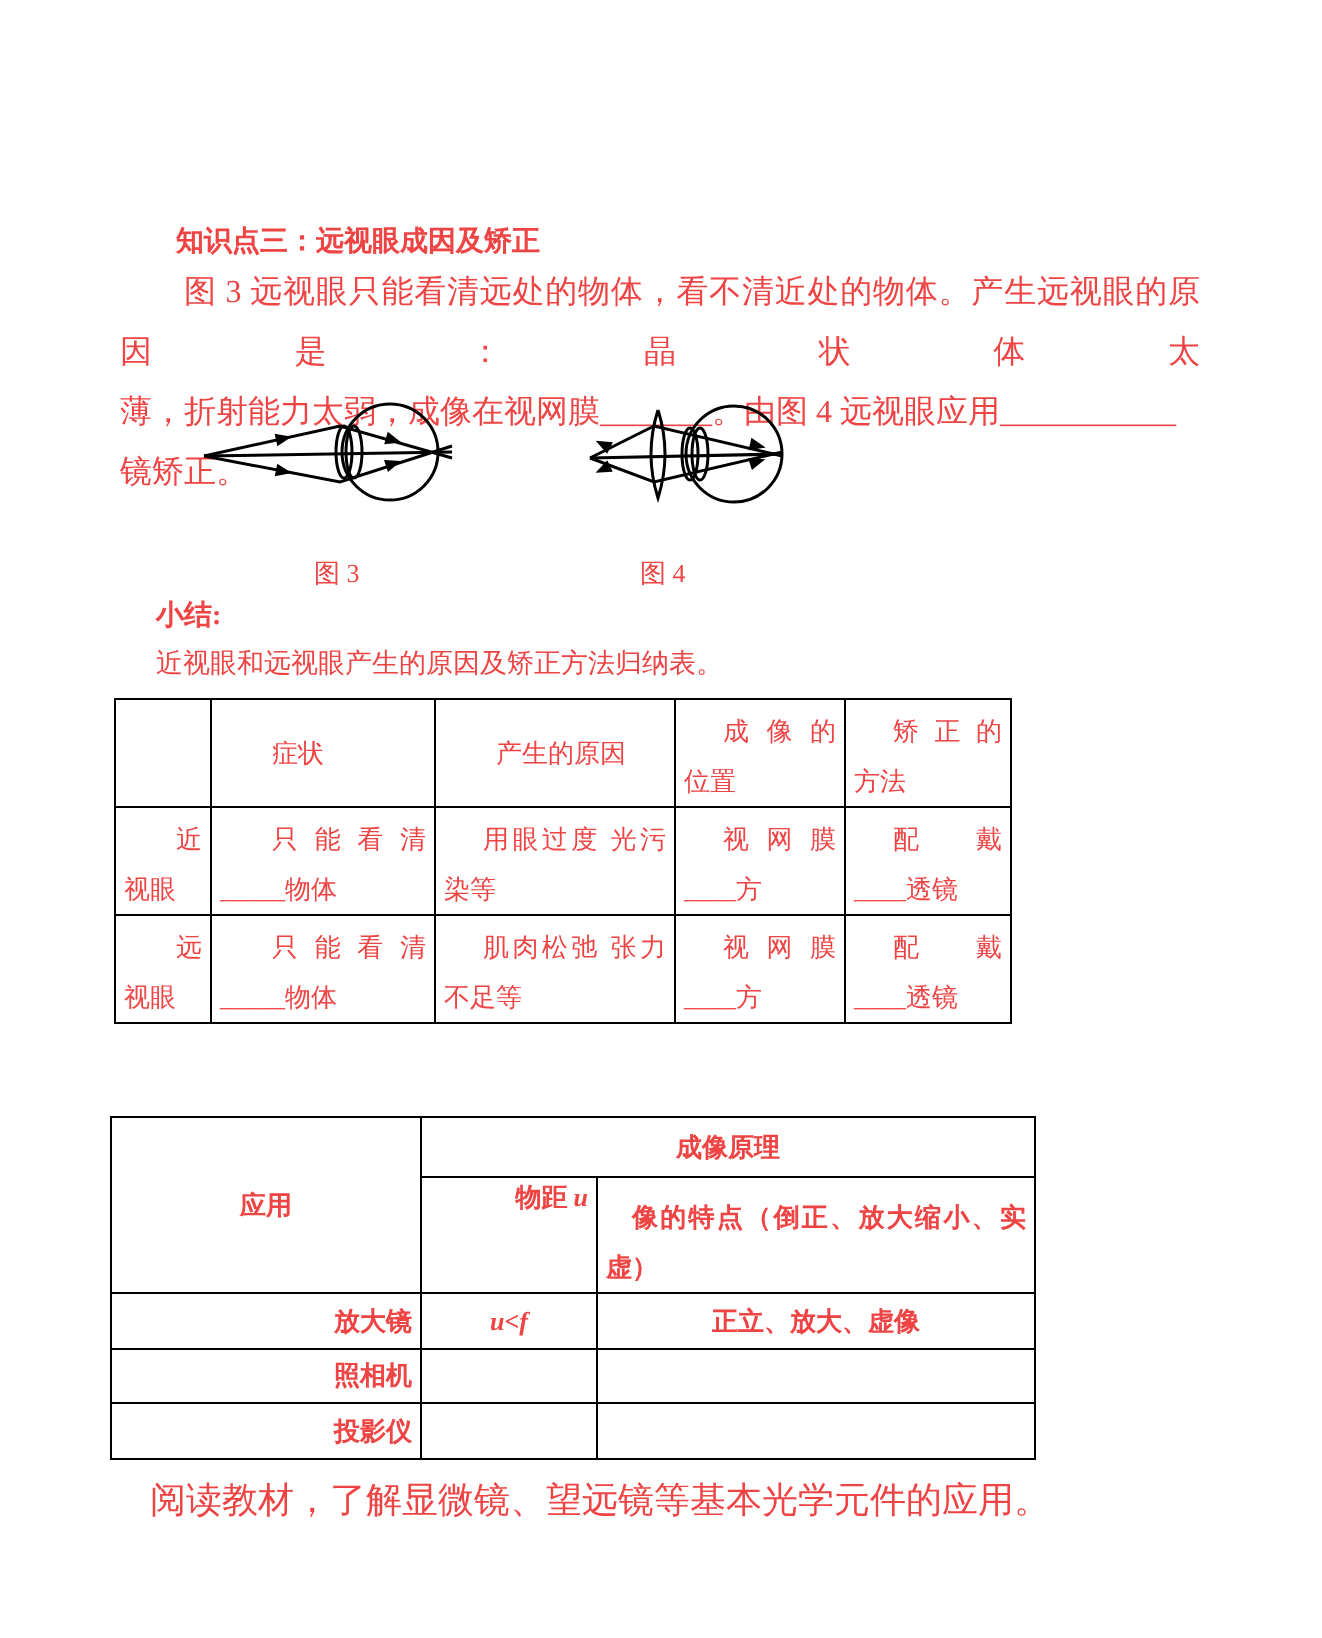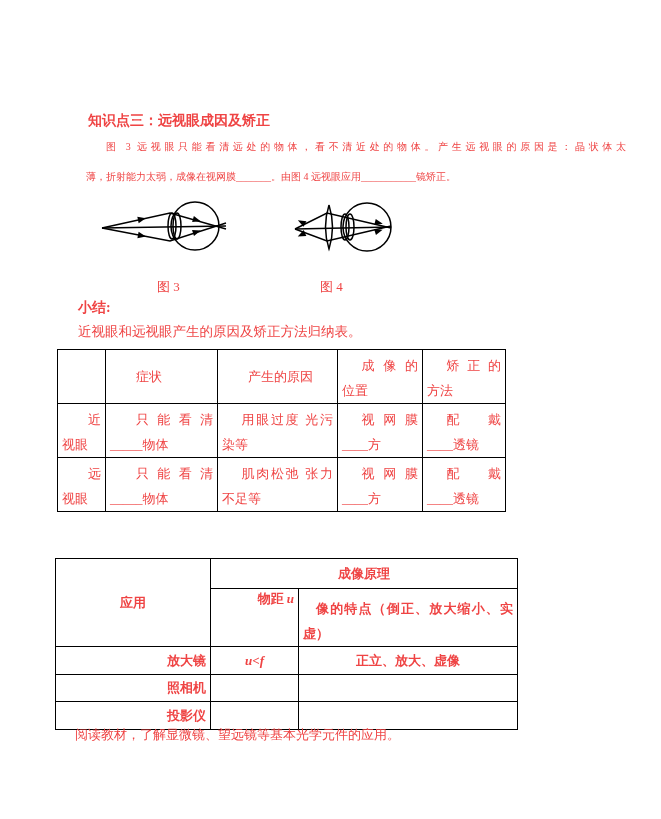--- a/index.html
+++ b/index.html
@@ -3,21 +3,21 @@
 <meta charset="utf-8">
 <style>
   html,body { margin:0; padding:0; background:#ffffff; }
   .page {
     position:relative; width:661px; height:819px; background:#ffffff;
     font-family:"Liberation Serif","DejaVu Serif",serif; color:#ef4444;
     font-size:13px; overflow:hidden;
   }
   .abs { position:absolute; }
   .hd { font-size:14px; font-weight:bold; white-space:nowrap; }
-  .para { width:540px; font-size:10px; line-height:30px;margin-left:26px; }
+  .para { width:540px; font-size:16px; line-height:30px; }
   .jline { text-align:justify; text-align-last:justify; }
   .ind2 { text-indent:2em; }
   .cap { font-size:13px; white-space:nowrap; }
 
   table { border-collapse:collapse; table-layout:fixed; background:#fff; }
   td { border:1px solid #000; vertical-align:top; font-size:13px; padding:0 4px; overflow:hidden; }
 
   
   .t1 td { height:53px; line-height:25px; }
   .t1 .l1 { text-align:justify; text-align-last:justify; text-indent:2em; padding-top:3px; }
@@ -32,21 +32,21 @@
   .t2 .u-h { text-align:right; vertical-align:top; padding-top:1px; height:53px; }
   .t2 .feat-h { vertical-align:top; padding-top:7px; line-height:25px; }
   .t2 .feat-h .fl1 { text-align:justify; text-align-last:justify; text-indent:1em; }
   .t2 .appname { vertical-align:middle; padding-left:28px;text-align:right; }
   .t2 .uval { text-align:center; vertical-align:middle; font-style:italic; }
   .t2 .featval { text-align:center; vertical-align:middle; }
   .t2 .r3 td { height:27px; } .t2 .r4 td { height:26px; } .t2 .r5 td { height:27px; }
   .usym { font-style:italic; margin-left:3px; }
 
   svg { display:block; }
-  .note { font-size:13px; white-space:nowrap; }
+  .note { font-size:18px; white-space:nowrap;margin-top:12px; }
 </style>
 </head>
 <body>
 
 <div class="page">
 
   <div class="abs hd" style="left:88px; top:112px;">知识点三：远视眼成因及矫正</div>
 
   <div class="abs para" style="left:60px; top:132px;">
     <div class="jline ind2">图 3 远视眼只能看清远处的物体，看不清近处的物体。产生远视眼的原因是：晶状体太</div>

